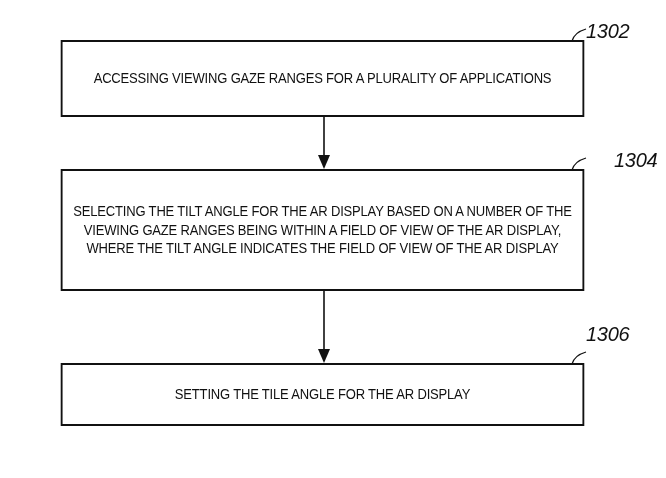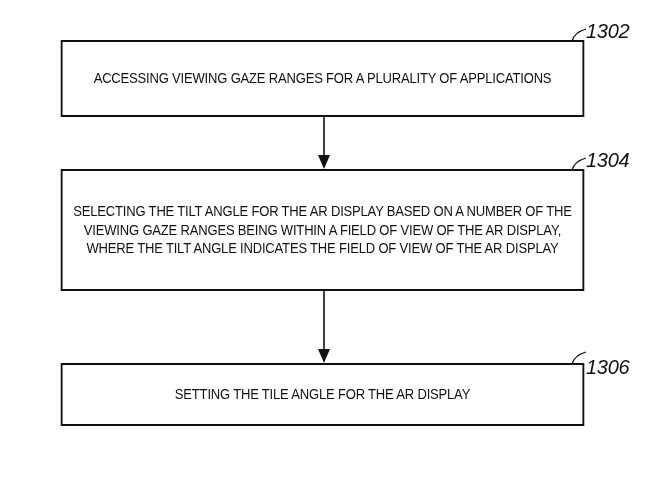--- a/index.html
+++ b/index.html
@@ -26,22 +26,22 @@
 
   <line x1="324" y1="291" x2="324" y2="352" stroke="#111" stroke-width="1.6"></line>
   <polygon points="318,349 330,349 324,363" fill="#111"></polygon>
 
   <path d="M572,41 C574,34 579,31 586,29" fill="none" stroke="#111" stroke-width="1.2"></path>
   <path d="M572,170 C574,163 579,160 586,158" fill="none" stroke="#111" stroke-width="1.2"></path>
   <path d="M572,364 C574,357 579,354 586,352" fill="none" stroke="#111" stroke-width="1.2"></path>
 </svg>
 
 <div class="ref" style="left:586px; top:20px;">1302</div>
-<div class="ref" style="left:586px; top:149px;">1304</div>
-<div class="ref" style="left:586px; top:356px;">1306</div>
+<div class="ref" style="left:614px; top:149px;">1304</div>
+<div class="ref" style="left:586px; top:323px;">1306</div>
 
 <div class="box" id="b1">
   <span>ACCESSING VIEWING GAZE RANGES FOR A PLURALITY OF APPLICATIONS</span>
 </div>
 <div class="box" id="b2">
   <span>SELECTING THE TILT ANGLE FOR THE AR DISPLAY BASED ON A NUMBER OF THE VIEWING GAZE RANGES BEING WITHIN A FIELD OF VIEW OF THE AR DISPLAY, WHERE THE TILT ANGLE INDICATES THE FIELD OF VIEW OF THE AR DISPLAY</span>
 </div>
 <div class="box" id="b3">
   <span>SETTING THE TILE ANGLE FOR THE AR DISPLAY</span>
 </div>

